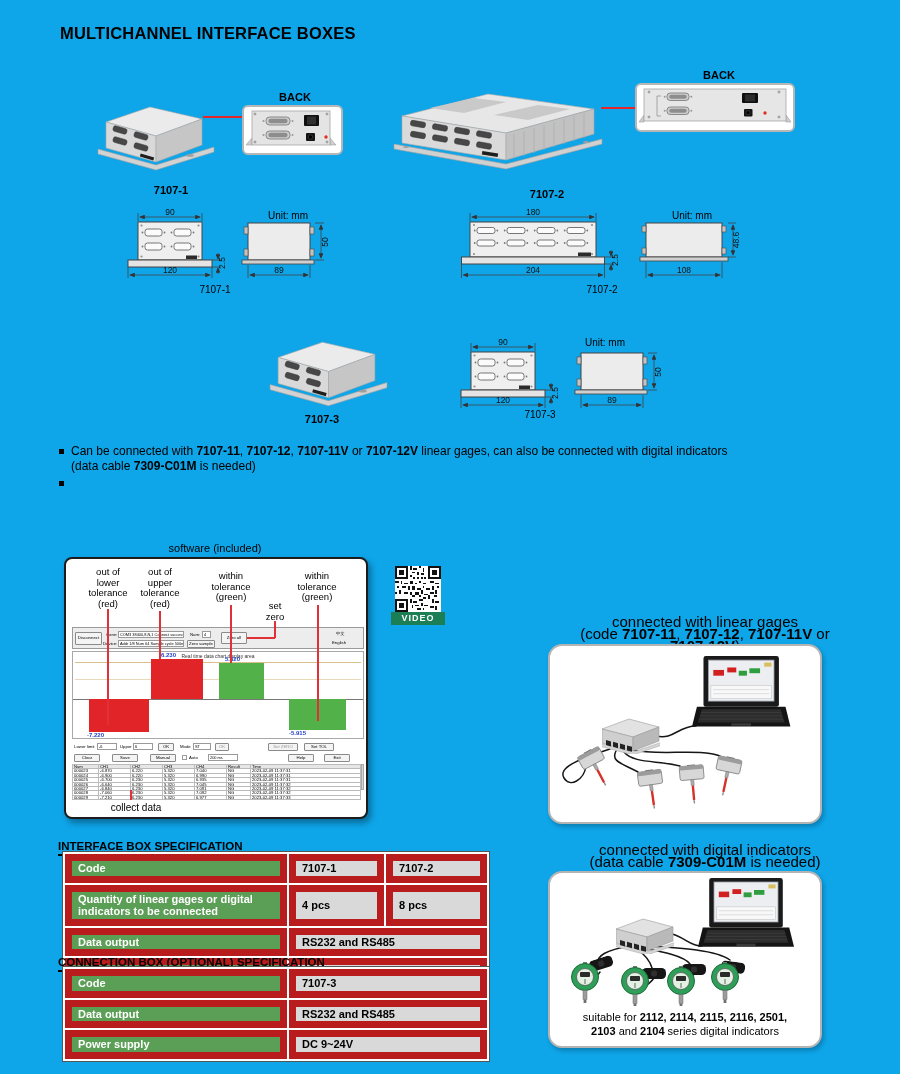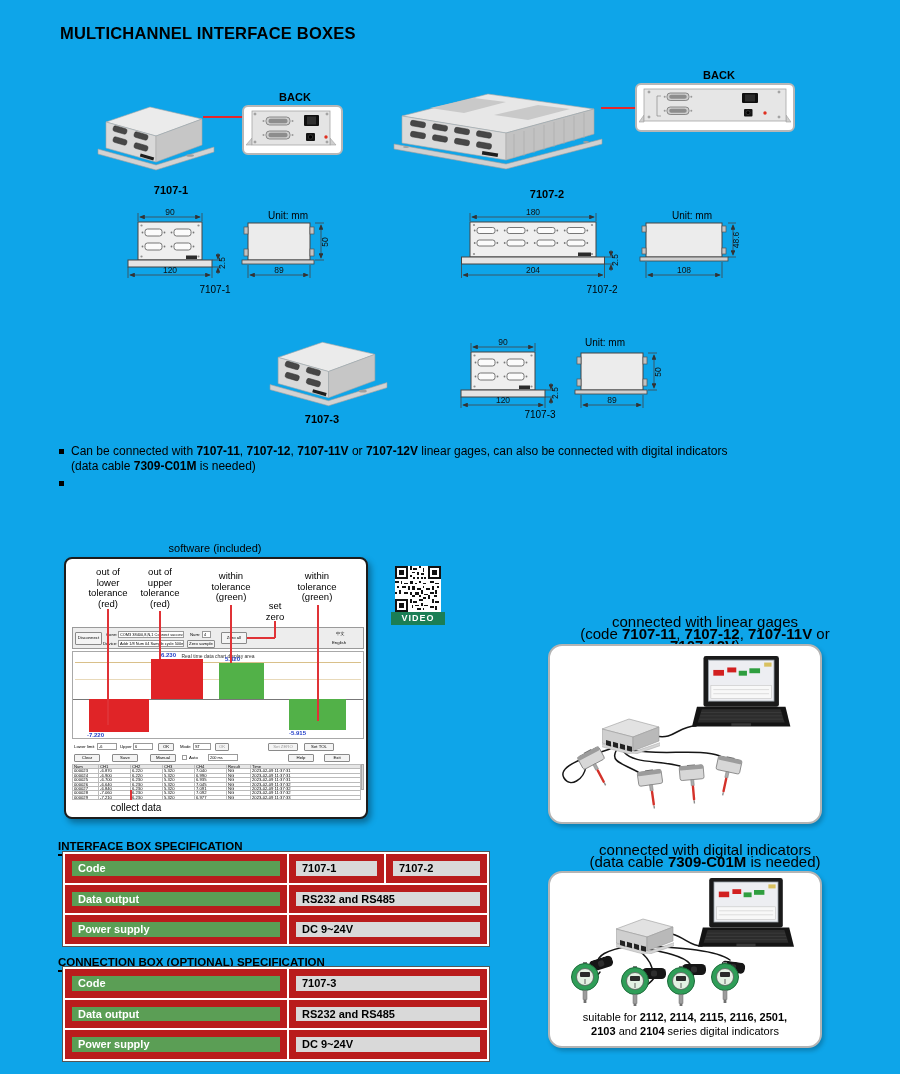--- a/index.html
+++ b/index.html
@@ -763,20 +763,26 @@
         <col style="width:95px">
         <col>
       </colgroup>
     <tbody>
         <tr>
           <td class="lbl">Code</td>
           <td class="val">7107-1</td>
           <td class="val">7107-2</td>
         </tr>
         <tr>
+          <td class="lbl">Quantity of linear gages or digital
+indicators to be connected</td>
+          <td class="val">4 pcs</td>
+          <td class="val">8 pcs</td>
+        </tr>
+        <tr>
           <td class="lbl">Data output</td>
           <td class="val" colspan="2">RS232 and RS485</td>
         </tr>
         <tr>
           <td class="lbl">Power supply</td>
           <td class="val" colspan="2">DC 9~24V</td>
         </tr>
       </tbody>
   </table>
 

